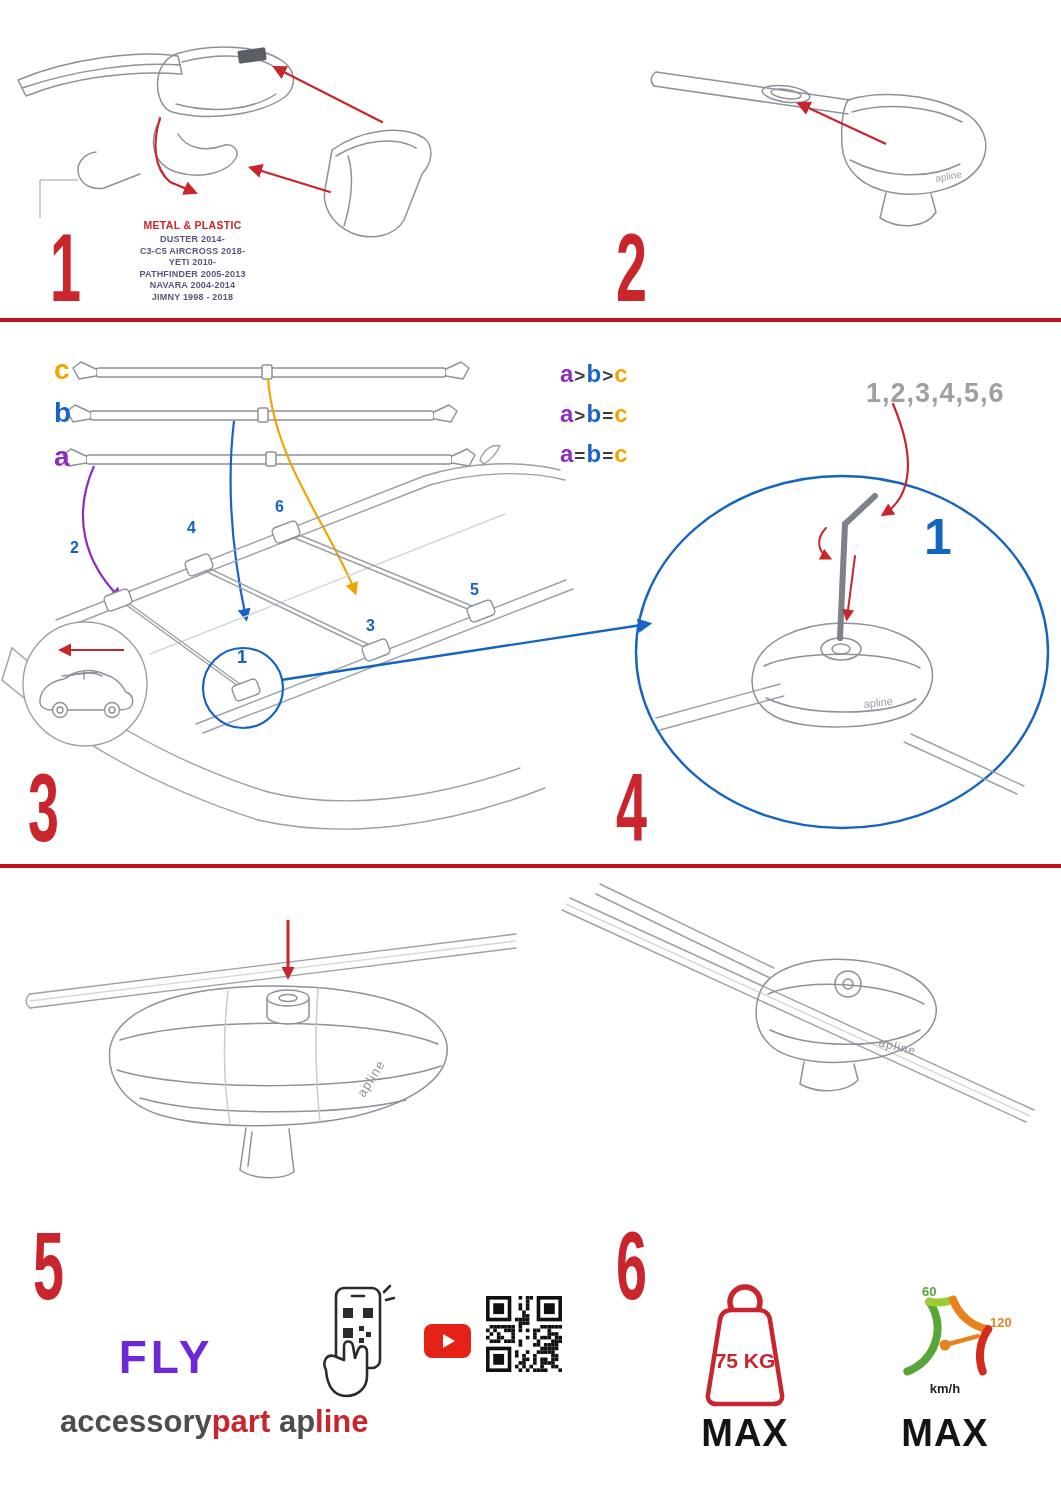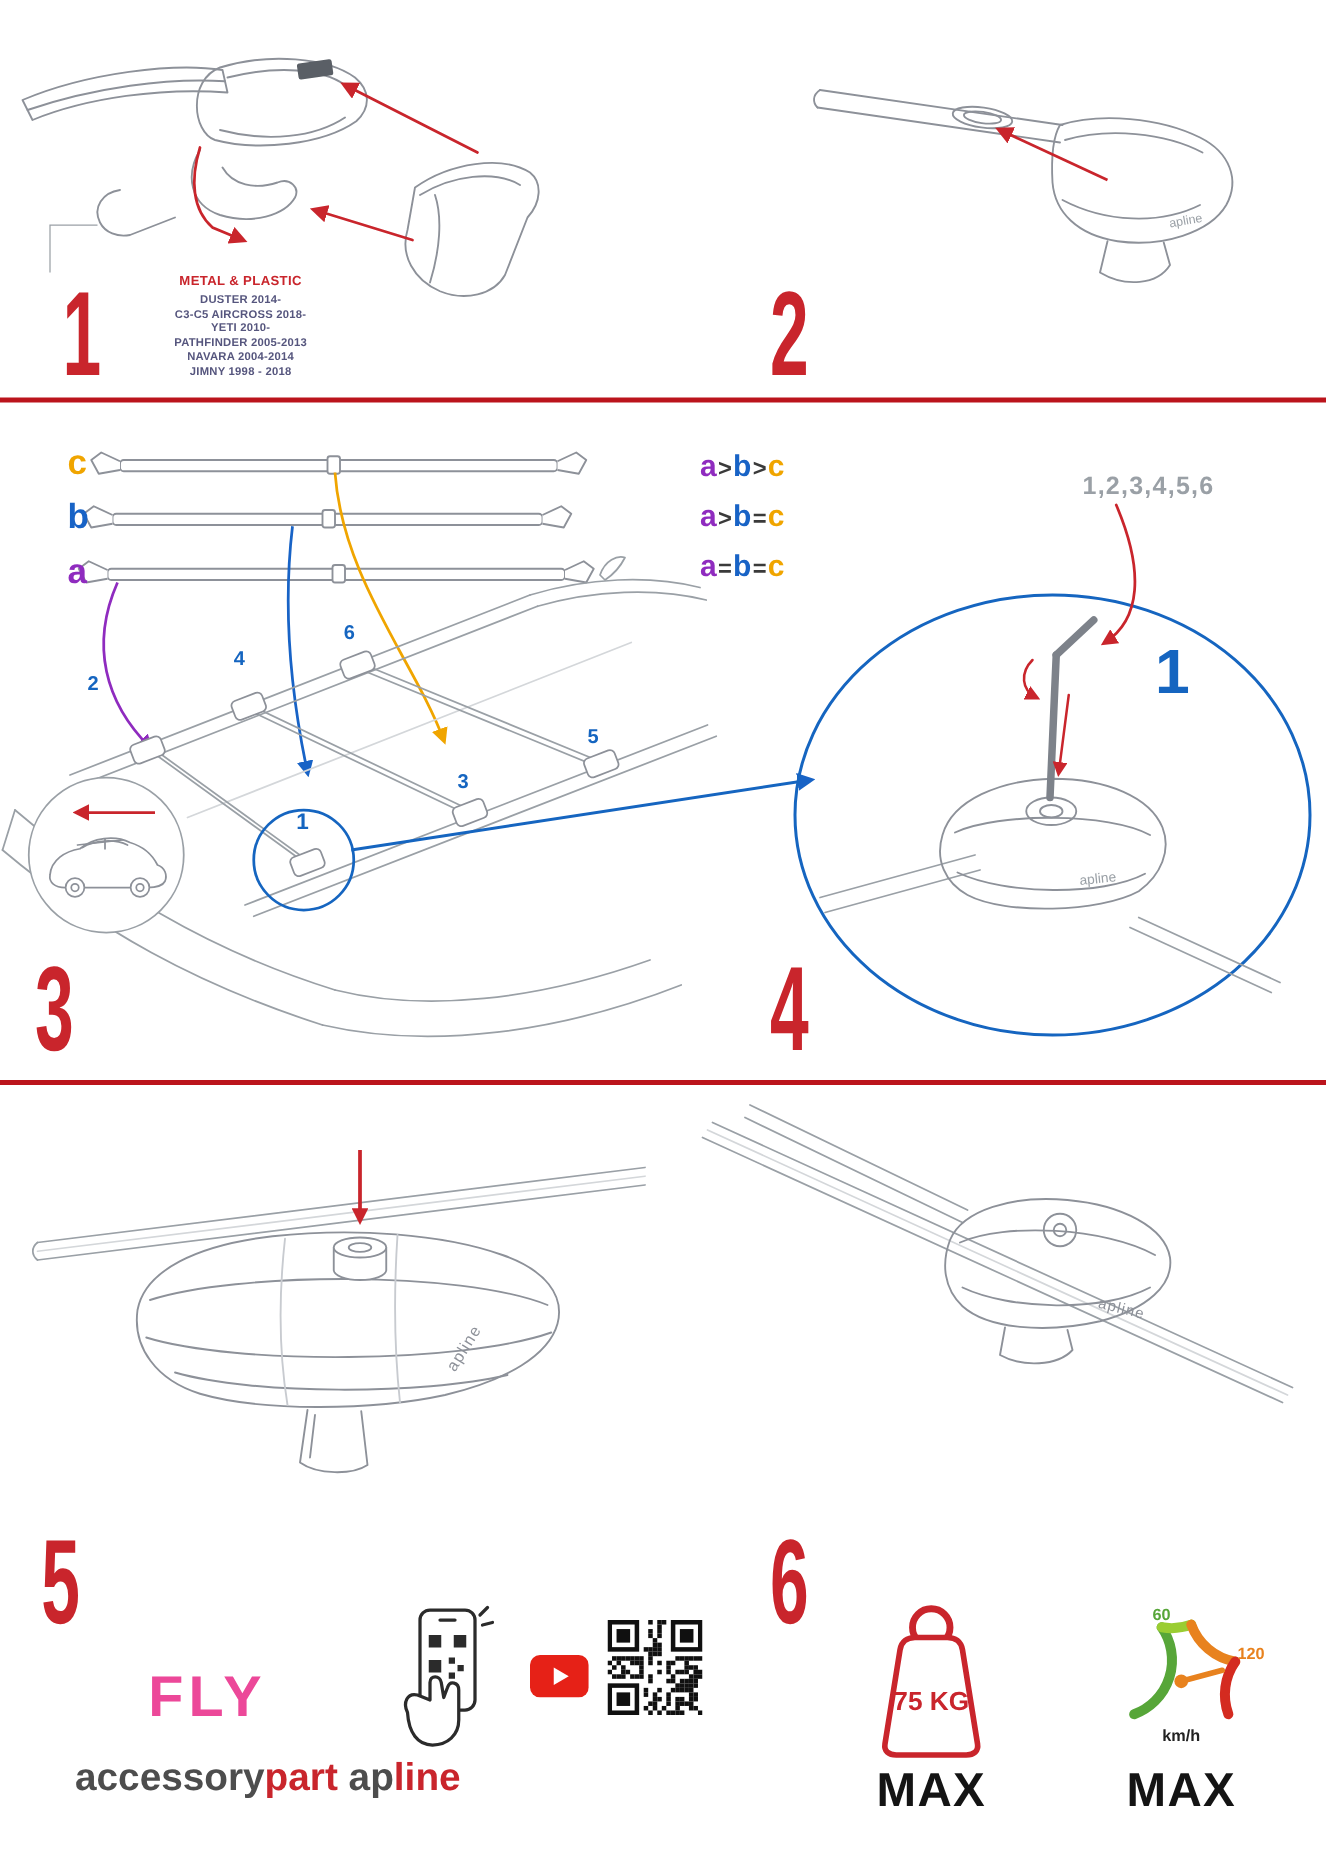--- a/index.html
+++ b/index.html
@@ -9,27 +9,27 @@
   .abs{position:absolute;}
   .divider{position:absolute;left:0;width:100%;height:4px;background:#bb141c;}
   .stepnum{position:absolute;font-size:96px;font-weight:700;color:#c9252c;line-height:0.88;
            transform:scaleX(0.58);transform-origin:left top;}
   .barlabel{position:absolute;font-size:28px;font-weight:700;line-height:1;}
   .rule{position:absolute;font-size:24px;font-weight:700;letter-spacing:1px;line-height:1;}
   .ca{color:#8f2bbf}.cb{color:#1863c6}.cc{color:#f0a500}
   .cop{color:#3a3a3a;font-size:19px;}
   .posnum{position:absolute;color:#1565c0;font-weight:700;font-size:16px;line-height:1;}
   .posnum.big{font-size:18px;}
-  .seq{position:absolute;left:866px;top:378px;font-size:20px;font-weight:600;color:#9aa0a6;letter-spacing:1px;}
+  .seq{position:absolute;left:866px;top:378px;font-size:27px;font-weight:600;color:#9aa0a6;letter-spacing:1px;}
   .bigblue{position:absolute;left:924px;top:512px;font-size:50px;font-weight:700;color:#1565c0;line-height:1;}
   .spec{position:absolute;left:95px;top:205px;width:195px;text-align:center;margin-top:14px;}
   .metal{font-size:10.5px;font-weight:700;color:#c9252c;letter-spacing:.3px;margin-bottom:3px;}
   .vehicles div{font-size:9px;font-weight:700;color:#56567e;line-height:11.5px;letter-spacing:.2px;}
   .fly{position:absolute;left:98px;top:1330px;width:136px;text-align:center;font-size:46px;font-weight:600;
-       color:#ec4899;letter-spacing:4px;}
+       color:#6d28d9;letter-spacing:4px;}
   .brandline{position:absolute;left:60px;top:1394px;font-size:31px;font-weight:700;margin-top:10px;}
   .bg1{color:#4d4d4d}.br1{color:#c9252c}
   .maxlabel{position:absolute;font-size:38px;font-weight:600;color:#141414;text-align:center;letter-spacing:1px;}
   .yt{position:absolute;left:424px;top:1324px;width:47px;height:34px;}
   svg text{font-family:"Liberation Sans",sans-serif;}
 </style>
 </head>
 <body>
 
 <div class="canvas">

